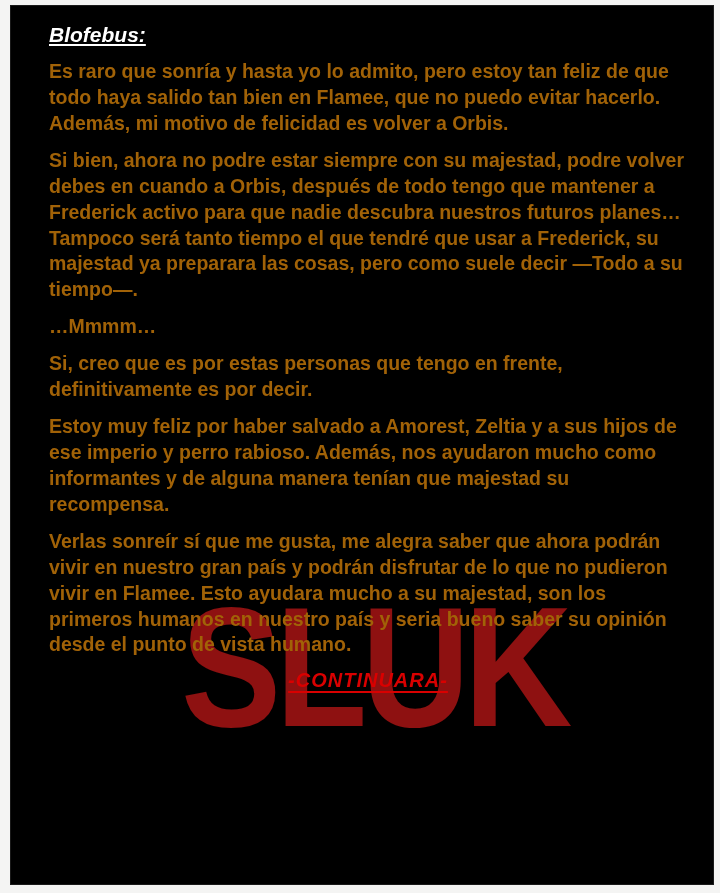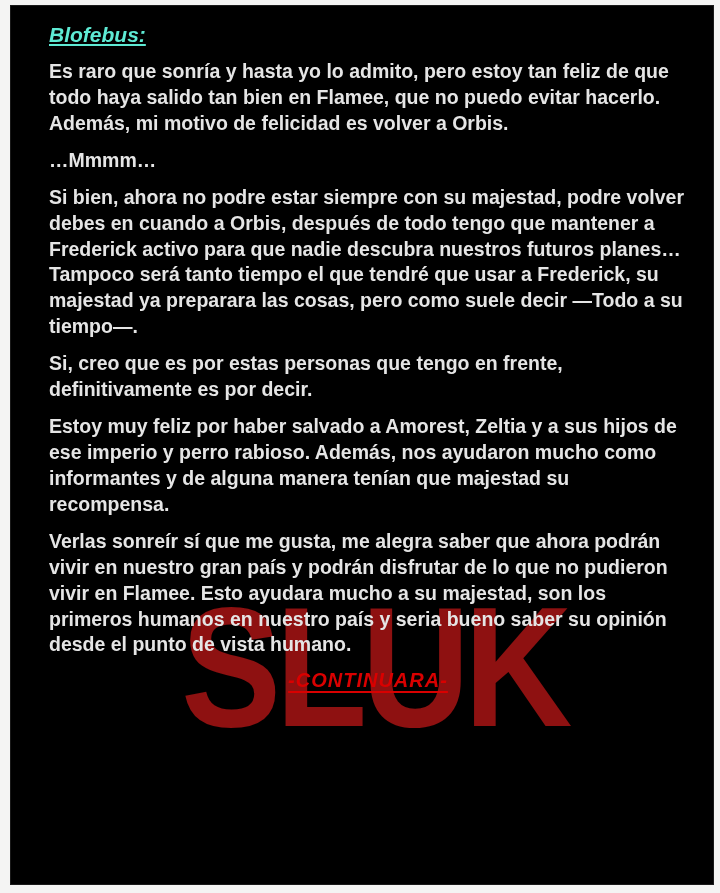--- a/index.html
+++ b/index.html
@@ -39,30 +39,30 @@
     user-select: none;
     line-height: 1;
   }
   .content {
     position: relative;
     z-index: 1;
     padding: 17px 26px 0 38px;
   }
   .speaker {
     display: inline-block;
-    color: #5eead4;
+    color: #ffffff;
     font-size: 21px;
     font-weight: bold;
     font-style: italic;
     text-decoration: underline;
     margin-bottom: 12px;
   }
   .body-text p {
     margin: 0 0 11px 0;
-    color: #e5e5e5;
+    color: #a16207;
     font-size: 19.5px;
     font-weight: bold;
     line-height: 1.33;
   }
   .continua {
     text-align: center;
     margin-top: 2px;
   }
   .continua span {
     display: inline-block;
@@ -82,22 +82,22 @@
   <div class="panel">
 
     <div class="watermark">SLUK</div>
 
     <div class="content">
 
       <span class="speaker">Blofebus:</span>
 
       <div class="body-text">
         <p>Es raro que sonría y hasta yo lo admito, pero estoy tan feliz de que todo haya salido tan bien en Flamee, que no puedo evitar hacerlo. Además, mi motivo de felicidad es volver a Orbis.</p>
+        <p>Si bien, ahora no podre estar siempre con su majestad, podre volver debes en cuando a Orbis, después de todo tengo que mantener a Frederick activo para que nadie descubra nuestros futuros planes…Tampoco será tanto tiempo el que tendré que usar a Frederick, su majestad ya preparara las cosas, pero como suele decir —Todo a su tiempo—.</p>
         <p>…Mmmm…</p>
-        <p>Si bien, ahora no podre estar siempre con su majestad, podre volver debes en cuando a Orbis, después de todo tengo que mantener a Frederick activo para que nadie descubra nuestros futuros planes…Tampoco será tanto tiempo el que tendré que usar a Frederick, su majestad ya preparara las cosas, pero como suele decir —Todo a su tiempo—.</p>
         <p>Si, creo que es por estas personas que tengo en frente, definitivamente es por decir.</p>
         <p>Estoy muy feliz por haber salvado a Amorest, Zeltia y a sus hijos de ese imperio y perro rabioso. Además, nos ayudaron mucho como informantes y de alguna manera tenían que majestad su recompensa.</p>
         <p>Verlas sonreír sí que me gusta, me alegra saber que ahora podrán vivir en nuestro gran país y podrán disfrutar de lo que no pudieron vivir en Flamee. Esto ayudara mucho a su majestad, son los primeros humanos en nuestro país y seria bueno saber su opinión desde el punto de vista humano.</p>
       </div>
 
       <div class="continua">
         <span>-CONTINUARA-</span>
       </div>
 
     </div>

